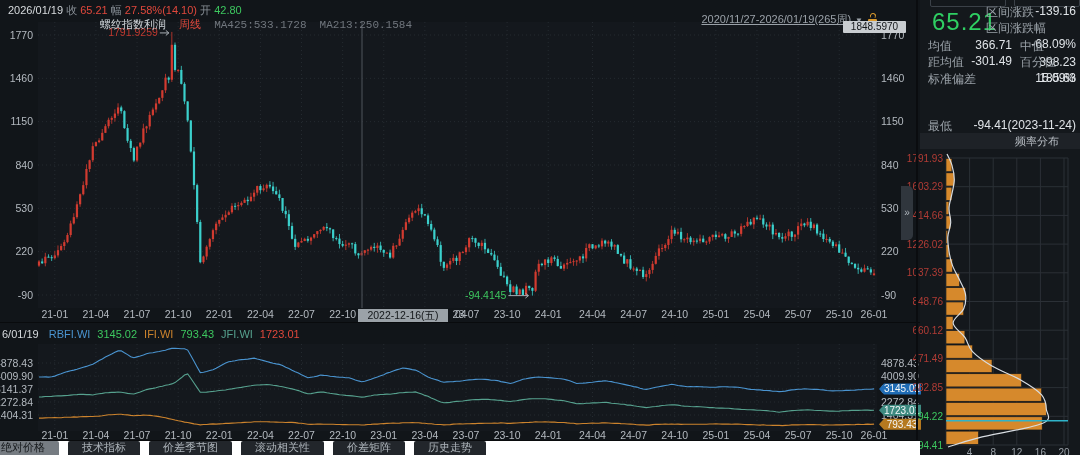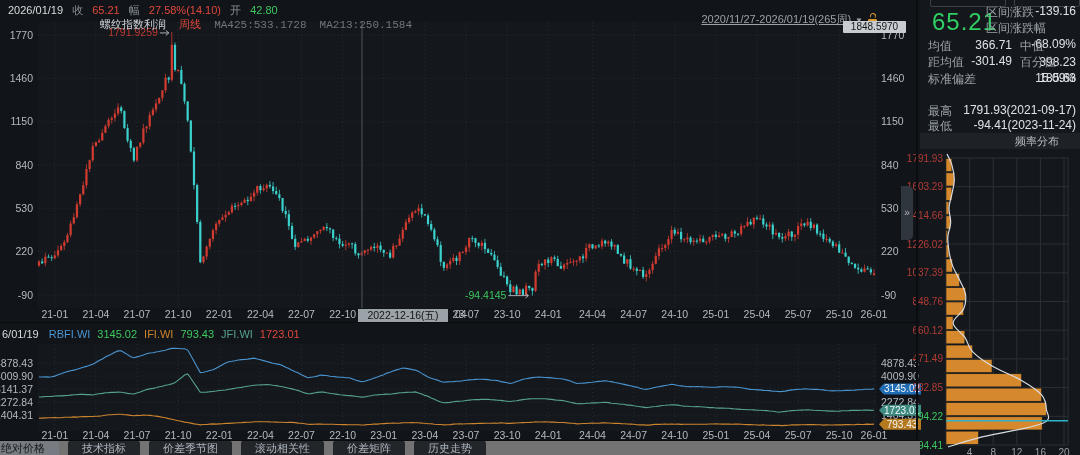--- a/index.html
+++ b/index.html
@@ -4,41 +4,41 @@
 <style>
   html,body{margin:0;padding:0;background:#07090b;}
   .app{position:relative;width:1080px;height:455px;background:#111519;overflow:hidden;
        font-family:"Liberation Sans","DejaVu Sans",sans-serif;font-size:11px;color:#c6ccd2;}
   .abs{position:absolute;}
   svg{position:absolute;left:0;top:0;z-index:1;}
   .ov{position:absolute;z-index:2;}
   .hlabel{color:#878e95;}
   .red{color:#e0483c;} .green{color:#3dc75f;}
   .hdr1{top:3px;left:8px;white-space:nowrap;}
-  .hdr1 span{margin-right:6px;}
+  .hdr1 span{}
   .hdr2{top:17px;left:100px;white-space:nowrap;color:#9aa1a8;}
   .hdr2 span{margin-right:10px;text-align:center;}
   .inst{color:#d2d7db;}
   .period-red{color:#e0483c;}
   .ma{color:#70767d;font-family:Liberation Mono, monospace;}
   .range-row{top:12px;left:640px;width:237px;text-align:right;color:#9aa1a8;white-space:nowrap;}
   .range-text{text-decoration:underline;cursor:pointer;}
   .tri{font-size:8px;color:#9aa1a8;margin-left:4px;cursor:pointer;}
   .lock{display:inline-block;position:relative;width:9px;height:7px;margin-left:5px;vertical-align:-1px;}
   .lock i{position:absolute;bottom:0;left:0;width:9px;height:5px;background:#dc9b2e;border-radius:1px;}
   .lock b{position:absolute;top:-4px;left:2px;width:4px;height:4px;border:1.5px solid #dc9b2e;border-bottom:none;border-radius:3px 3px 0 0;transform:rotate(8deg);}
   .price-tag{left:843px;top:21px;width:63px;height:12px;background:#c9cdd1;color:#14171a;
              font-size:10px;line-height:12px;text-align:center;border-radius:1px;}
   .legend{top:328px;left:2px;white-space:nowrap;}
   .legend span{margin-right:7px;}
   .sep-h{left:0;width:920px;height:1px;background:#090b0d;}
   .sep-v{left:916px;top:0;width:2px;height:455px;background:#0a0c0f;z-index:2;}
   .collapse-handle{left:901px;top:186px;width:12px;height:54px;background:#30363d;border-radius:0 5px 5px 0;
                    color:#aeb5bb;text-align:center;line-height:54px;font-size:10px;cursor:pointer;z-index:3;}
-  .tabbar{left:0;top:441px;width:920px;height:14px;background:#737373;display:flex;gap:9px;z-index:3;}
+  .tabbar{left:0;top:441px;width:920px;height:14px;background:#ffffff;display:flex;gap:9px;z-index:3;font-family:Liberation Mono, monospace;}
   .tab{height:14px;line-height:14px;padding:0 14px;background:#22262b;color:#aeb5bb;border-radius:2px 2px 0 0;cursor:pointer;white-space:nowrap;}
   .tab.active{background:#767c82;color:#15181b;margin-left:-13px;}
   .panel{left:920px;top:0;width:160px;height:455px;background:#14181c;z-index:0;position:absolute;}
   .sp{position:absolute;z-index:2;font-size:12px;white-space:nowrap;}
   .sp .lab{color:#9aa1a8;}
   .sp .val{color:#dfe3e7;}
   .bigval{left:932px;top:8px;font-size:24px;color:#2fcf63;letter-spacing:1px;z-index:2;position:absolute;}
   .cutbtn{position:absolute;top:-3px;height:8px;border:1px solid #3b4148;border-radius:2px;z-index:2;}
   .hist-title{left:920px;top:133px;width:160px;height:16px;background:#1e2227;color:#b8bec4;
               text-align:center;line-height:16px;z-index:2;position:absolute;padding-left:37px;}
@@ -848,19 +848,17 @@
   <div class="sp" style="left:928px;top:38px;width:84px">
     <span class="lab">均值</span><span class="val" style="float:right">366.71</span></div>
   <div class="sp" style="left:1020px;top:38px;width:56px">
     <span class="lab">中值</span><span class="val" style="float:right">398.23</span></div>
   <div class="sp" style="left:928px;top:54px;width:84px">
     <span class="lab">距均值</span><span class="val" style="float:right">-301.49</span></div>
   <div class="sp" style="left:1020px;top:54px;width:56px">
     <span class="lab">百分位</span><span class="val red" style="float:right">15.09%</span></div>
   <div class="sp" style="left:928px;top:71px;width:148px">
     <span class="lab">标准偏差</span><span class="val" style="float:right">185.63</span></div>
-  <div class="sp" style="left:928px;top:103px;width:148px">
-    <span class="lab">最高</span><span class="val" style="float:right">1791.93(2021-09-17)</span></div>
   <div class="sp" style="left:928px;top:118px;width:148px">
     <span class="lab">最低</span><span class="val" style="float:right">-94.41(2023-11-24)</span></div>
   <div class="hist-title">频率分布</div>
 
 </div>
 
 </body></html>

